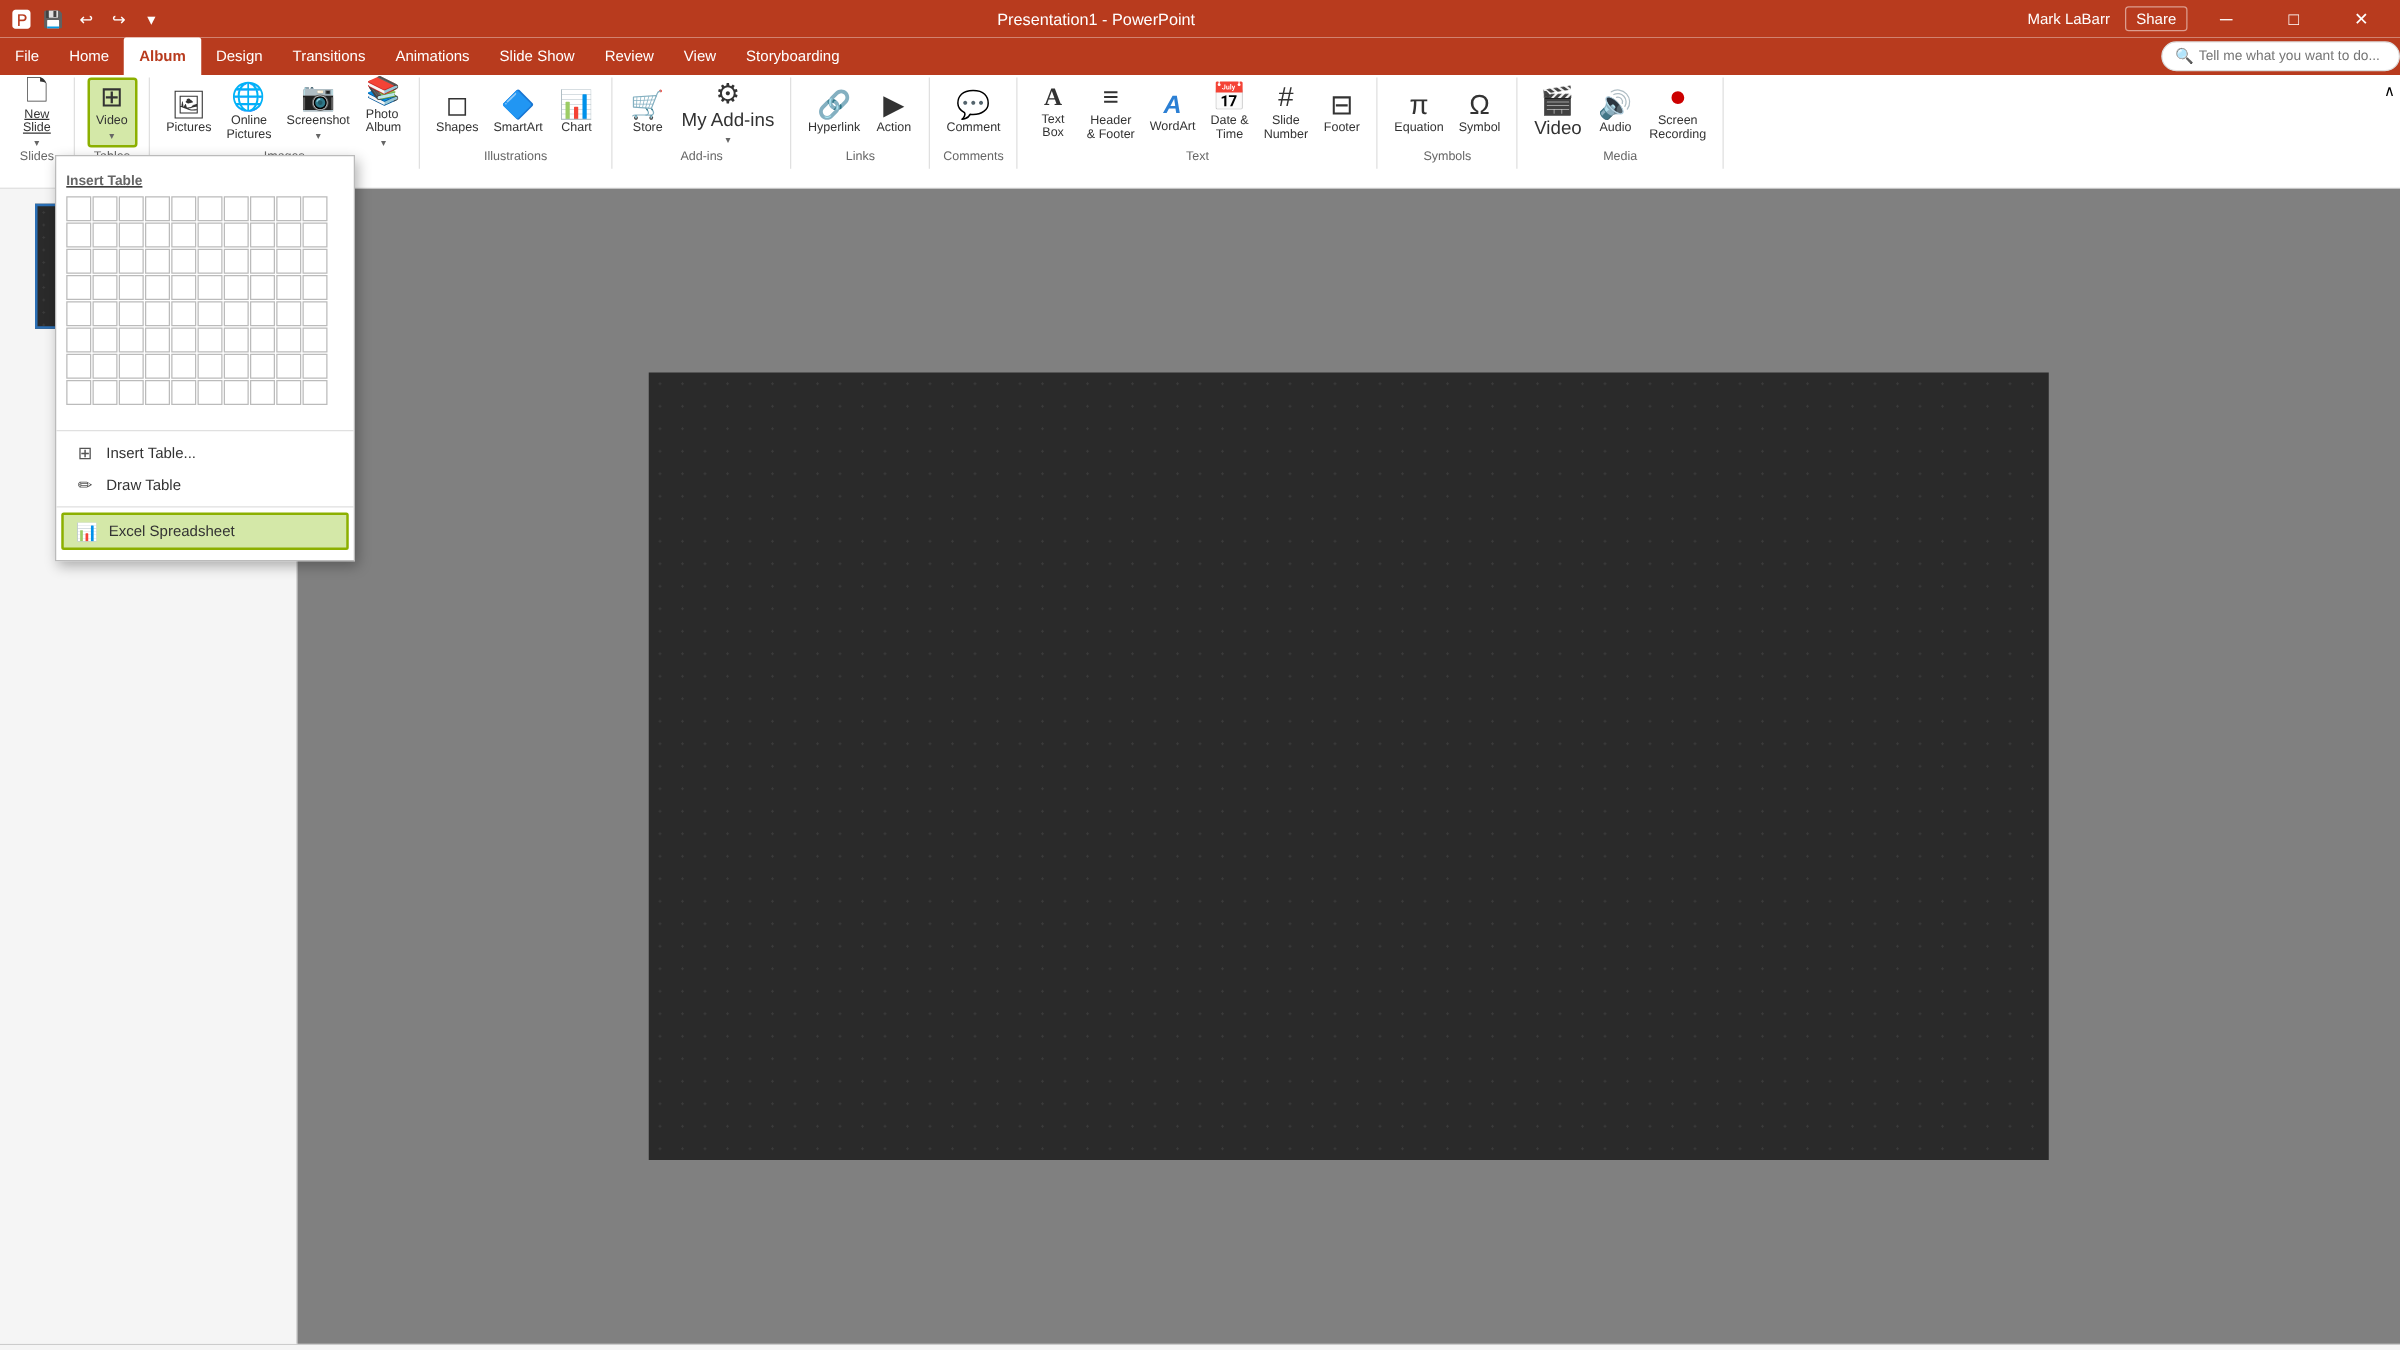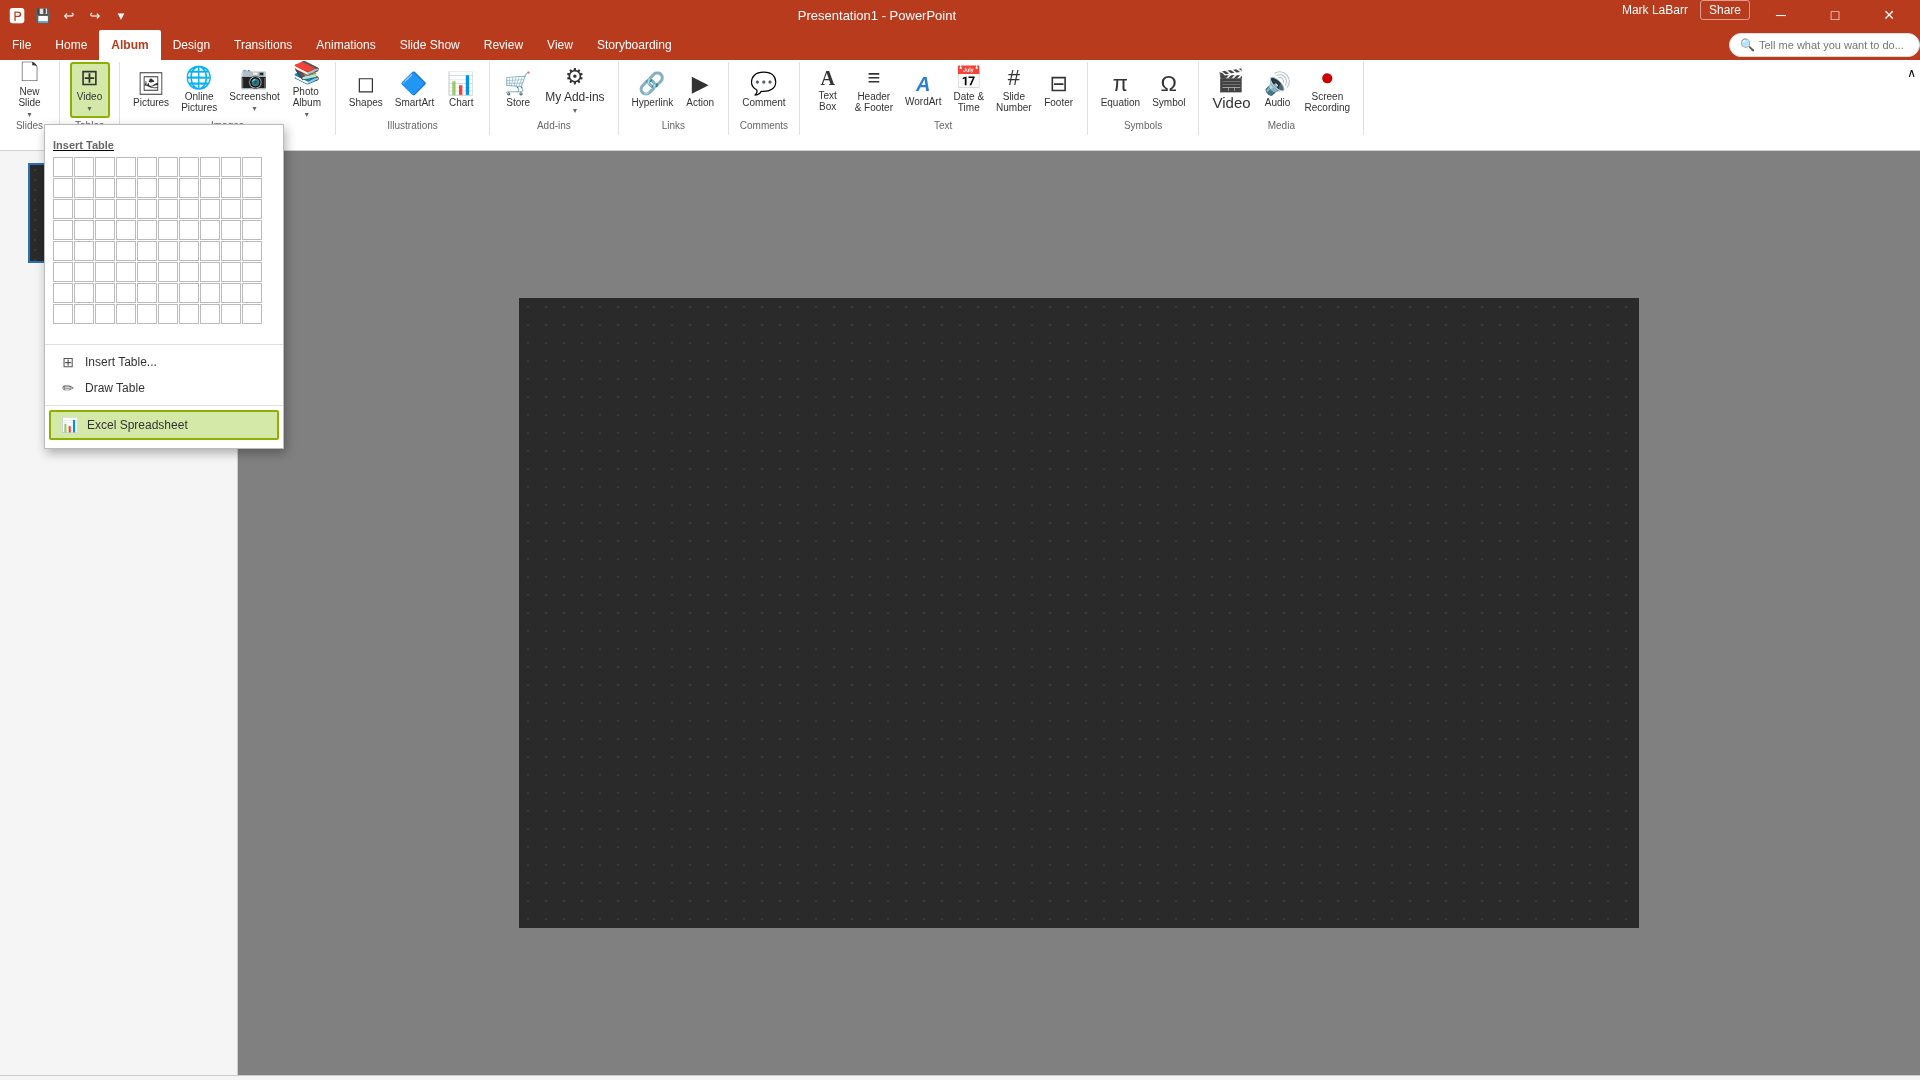--- a/index.html
+++ b/index.html
@@ -10,21 +10,21 @@
       height: 30px;
       background: #b83b1e;
       display: flex;
       align-items: center;
       justify-content: space-between;
       padding: 0 8px;
       color: white;
     }
     .title-bar-left { display: flex; align-items: center; gap: 6px; }
     .title-bar-center { flex: 1; text-align: center; font-size: 13px; }
-    .title-bar-right { display: flex; align-items: flex-start; gap: 8px; }
+    .title-bar-right { display: flex; align-items: center; gap: 8px; }
     .tb-icon { width: 18px; height: 18px; cursor: pointer; display: flex; align-items: center; justify-content: center; font-size: 14px; }
     .tb-btn { width: 46px; height: 30px; display: flex; align-items: center; justify-content: center; cursor: pointer; font-size: 14px; }
 
     
     .qat { display: flex; align-items: center; gap: 4px; }
     .qat-btn { width: 22px; height: 22px; display: flex; align-items: center; justify-content: center; cursor: pointer; color: white; font-size: 13px; border-radius: 2px; }
 
     
     .ribbon { background: #fff; border-bottom: 1px solid #d0d0d0; }
     .ribbon-tabs { display: flex; background: #b83b1e; height: 30px; }
@@ -223,21 +223,21 @@
       <input type="text" placeholder="Tell me what you want to do..." style="">
     </div>
   </div>
 
   <div class="ribbon-content" style="height:90px; padding-top:2px;">
 
     <div class="ribbon-group">
       <div class="ribbon-group-items">
         <div class="rb-btn">
           <span class="rb-btn-icon">🗋</span>
-          <span style="font-size:10px;text-align:center;">New<br>Slide</span>
+          <span style="font-size:10px;text-align:center;text-decoration:underline;">New<br>Slide</span>
           <span class="dropdown-arrow">▾</span>
         </div>
       </div>
       <div class="ribbon-group-label">Slides</div>
     </div>
 
     <div class="ribbon-group">
       <div class="ribbon-group-items">
         <div class="rb-btn rb-btn-table" style="border:2px solid #8cb000; background:#d4e8a8;">
           <span class="rb-btn-icon">⊞</span>
@@ -291,21 +291,21 @@
     </div>
 
     <div class="ribbon-group">
       <div class="ribbon-group-items">
         <div class="rb-btn">
           <span class="rb-btn-icon">🛒</span>
           <span style="font-size:10px;">Store</span>
         </div>
         <div class="rb-btn">
           <span class="rb-btn-icon">⚙</span>
-          <span style="font-size:12px;text-align:center;">My Add-ins</span>
+          <span style="font-size:15px;text-align:center;">My Add-ins</span>
           <span class="dropdown-arrow">▾</span>
         </div>
       </div>
       <div class="ribbon-group-label">Add-ins</div>
     </div>
 
     <div class="ribbon-group">
       <div class="ribbon-group-items">
         <div class="rb-btn">
           <span class="rb-btn-icon">🔗</span>

